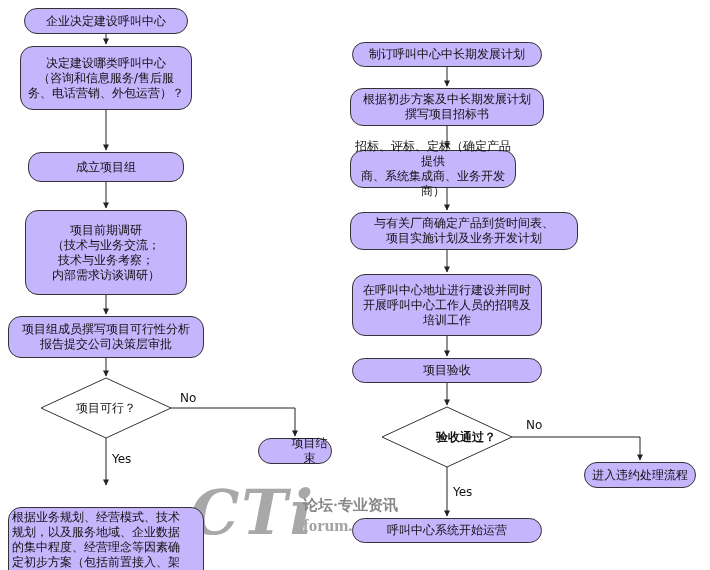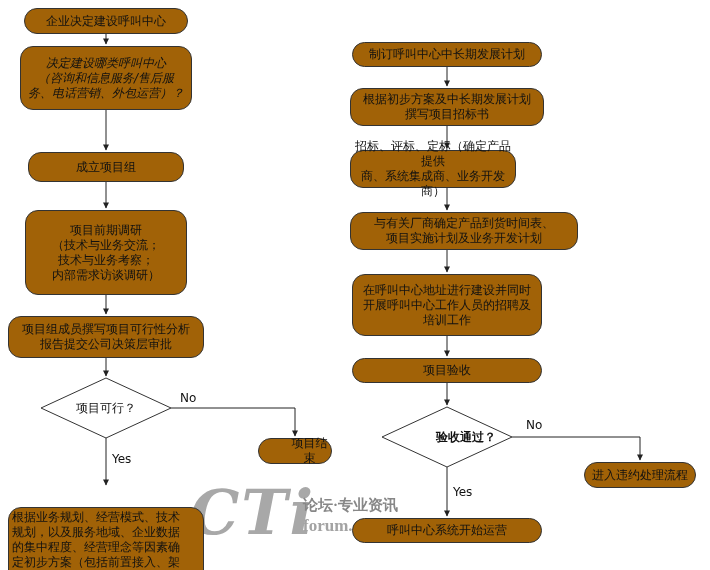--- a/index.html
+++ b/index.html
@@ -12,21 +12,21 @@
     overflow: hidden;
   }
   .connectors {
     position: absolute;
     left: 0; top: 0;
     z-index: 1;
   }
   .node {
     position: absolute;
     box-sizing: border-box;
-    background: #a16207;
+    background: #c4b5fd;
     border: 1px solid #333333;
     border-radius: 13px;
     display: flex;
     align-items: center;
     justify-content: center;
     text-align: center;
     font-size: 12px;
     line-height: 15px;
     color: #111111;
     white-space: pre-line;
@@ -126,21 +126,21 @@
     <polyline points="512,437 640,437 640,460" fill="none" stroke="#222" stroke-width="1" marker-end="url(#arrow)"></polyline>
 
     <polygon points="41,408 106,378 171,408 106,438" fill="#ffffff" stroke="#333" stroke-width="1"></polygon>
     <polygon points="382,437 447,407 512,437 447,467" fill="#ffffff" stroke="#333" stroke-width="1"></polygon>
   </svg>
 
   <div class="node" style="left:24px; top:8px; width:164px; height:26px;">
     <span>企业决定建设呼叫中心</span>
   </div>
 
-  <div class="node" style="left:20px; top:46px; width:172px; height:64px;font-style:italic;">
+  <div class="node" style="left:20px; top:46px; width:172px; height:64px;">
     <span>决定建设哪类呼叫中心
 （咨询和信息服务/售后服
 务、电话营销、外包运营）？</span>
   </div>
 
   <div class="node" style="left:28px; top:152px; width:156px; height:30px;">
     <span>成立项目组</span>
   </div>
 
   <div class="node" style="left:25px; top:210px; width:162px; height:85px;">

